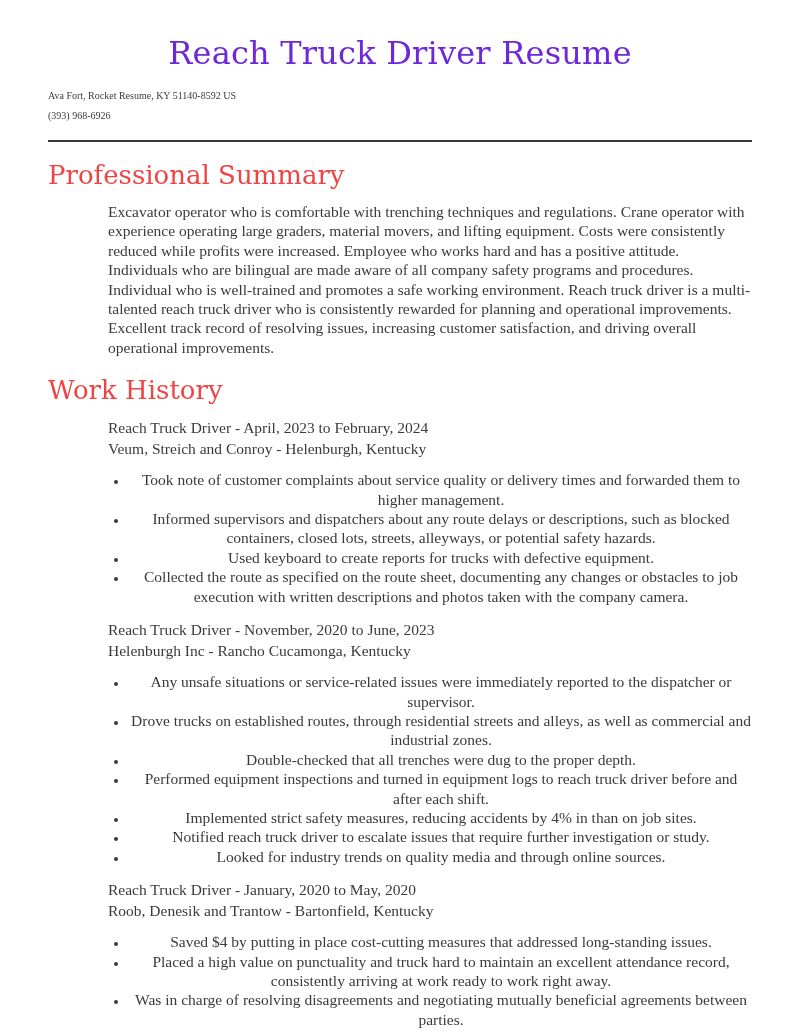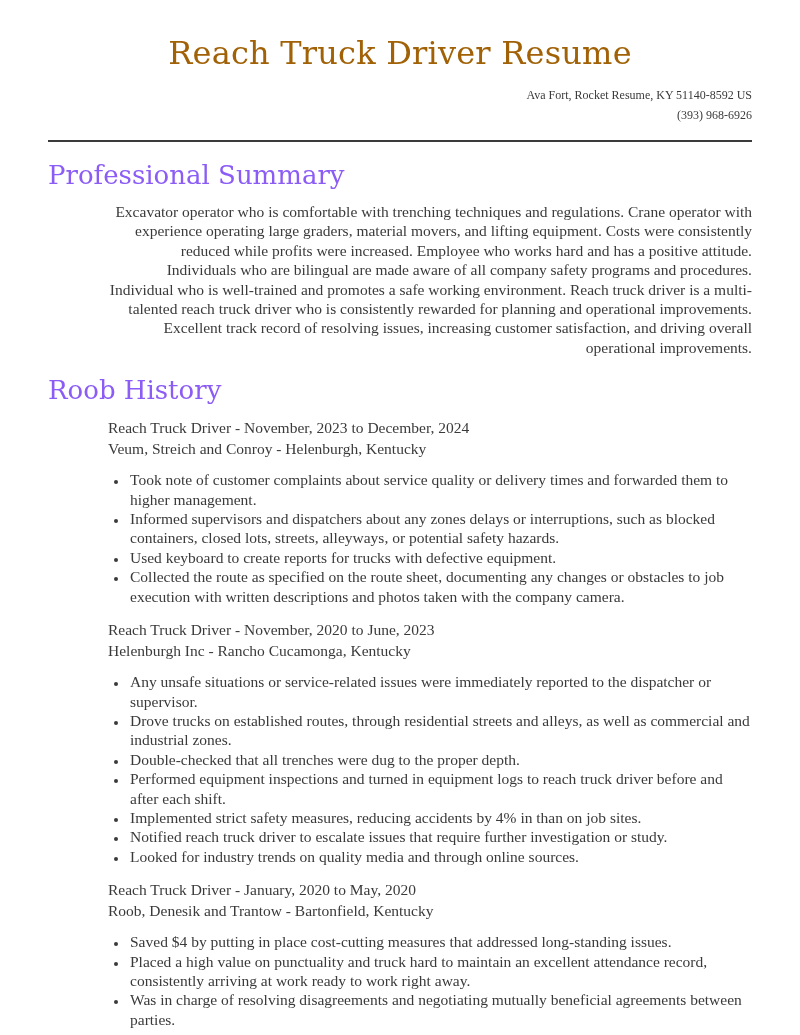--- a/index.html
+++ b/index.html
@@ -11,59 +11,60 @@
     background: #ffffff;
     font-family: "Liberation Serif", serif;
     color: #3a3a3a;
   }
   .page { padding: 0 48px; }
 
   h1.title {
     font-family: "DejaVu Serif", serif;
     font-size: 32px;
     font-weight: 500;
-    color: #a16207;
+    color: #6d28d9;
     text-align: center;
     margin: 34px 0 14px 0;
     letter-spacing: 0.2px;
   }
   .contact {
-    text-align: right;
-    font-size: 12px;
+    text-align: left;
+    font-size: 10px;
     line-height: 19.5px;
     color: #3a3a3a;
   }
   hr.rule {
     border: none;
     border-top: 2px solid #3a3a3a;
     margin: 15px 0 0 0;
   }
   h2.section-heading {
     font-family: "DejaVu Serif", serif;
     font-size: 26px;
     font-weight: 500;
-    color: #8b5cf6;
+    color: #ef4444;
     margin: 18px 0 12px 0;
   }
   p.summary-body {
     margin: 0 0 0 60px;
     font-size: 15.5px;
     line-height: 19.4px;
-    text-align: right;
+    text-align: left;
   }
   .job { margin-left: 60px; }
   .job + .job { margin-top: 13px; }
   .job-title, .job-company {
     font-size: 15.5px;
     line-height: 21px;
   }
   .job ul {
     margin: 11px 0 0 0;
     padding-left: 20px;
     list-style: disc outside;
+    text-align: center;
   }
   .job li {
     font-size: 15.5px;
     line-height: 19.4px;
     padding-left: 2px;
   }
   .job li::marker { font-size: 12px; color: #3a3a3a; }
 </style>
 </head>
 <body>
@@ -79,28 +80,28 @@
   </header>
 
   <hr class="rule">
 
   <section>
     <h2 class="section-heading">Professional Summary</h2>
     <p class="summary-body">Excavator operator who is comfortable with trenching techniques and regulations. Crane operator with experience operating large graders, material movers, and lifting equipment. Costs were consistently reduced while profits were increased. Employee who works hard and has a positive attitude. Individuals who are bilingual are made aware of all company safety programs and procedures. Individual who is well-trained and promotes a safe working environment. Reach truck driver is a multi-talented reach truck driver who is consistently rewarded for planning and operational improvements. Excellent track record of resolving issues, increasing customer satisfaction, and driving overall operational improvements.</p>
   </section>
 
   <section>
-    <h2 class="section-heading">Roob History</h2>
+    <h2 class="section-heading">Work History</h2>
 
     <article class="job">
-      <div class="job-title">Reach Truck Driver - November, 2023 to December, 2024</div>
+      <div class="job-title">Reach Truck Driver - April, 2023 to February, 2024</div>
       <div class="job-company">Veum, Streich and Conroy - Helenburgh, Kentucky</div>
       <ul>
         <li>Took note of customer complaints about service quality or delivery times and forwarded them to higher management.</li>
-        <li>Informed supervisors and dispatchers about any zones delays or interruptions, such as blocked containers, closed lots, streets, alleyways, or potential safety hazards.</li>
+        <li>Informed supervisors and dispatchers about any route delays or descriptions, such as blocked containers, closed lots, streets, alleyways, or potential safety hazards.</li>
         <li>Used keyboard to create reports for trucks with defective equipment.</li>
         <li>Collected the route as specified on the route sheet, documenting any changes or obstacles to job execution with written descriptions and photos taken with the company camera.</li>
       </ul>
     </article>
 
     <article class="job">
       <div class="job-title">Reach Truck Driver - November, 2020 to June, 2023</div>
       <div class="job-company">Helenburgh Inc - Rancho Cucamonga, Kentucky</div>
       <ul>
         <li>Any unsafe situations or service-related issues were immediately reported to the dispatcher or supervisor.</li>

